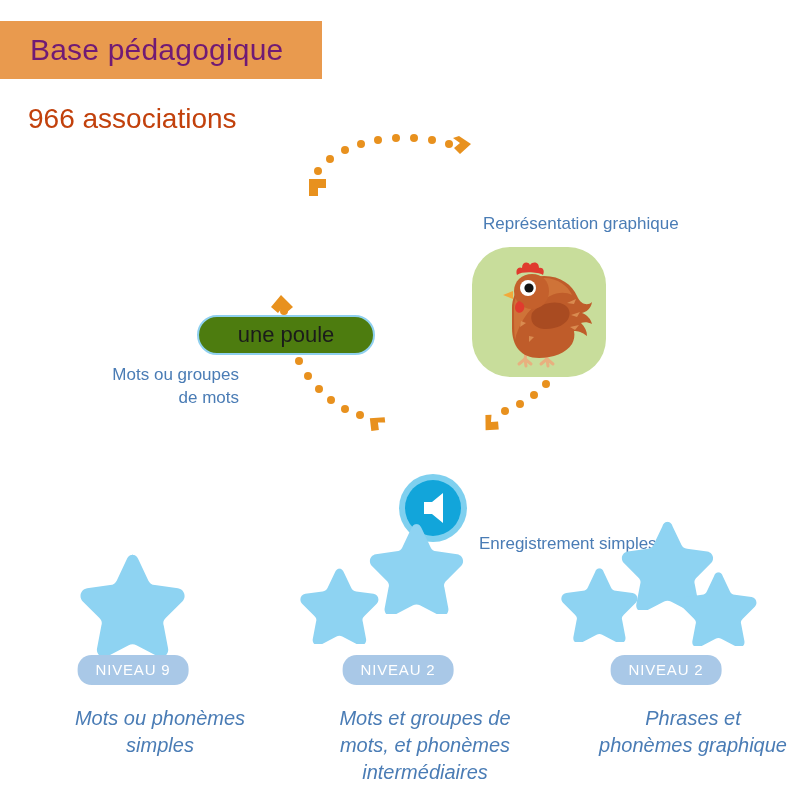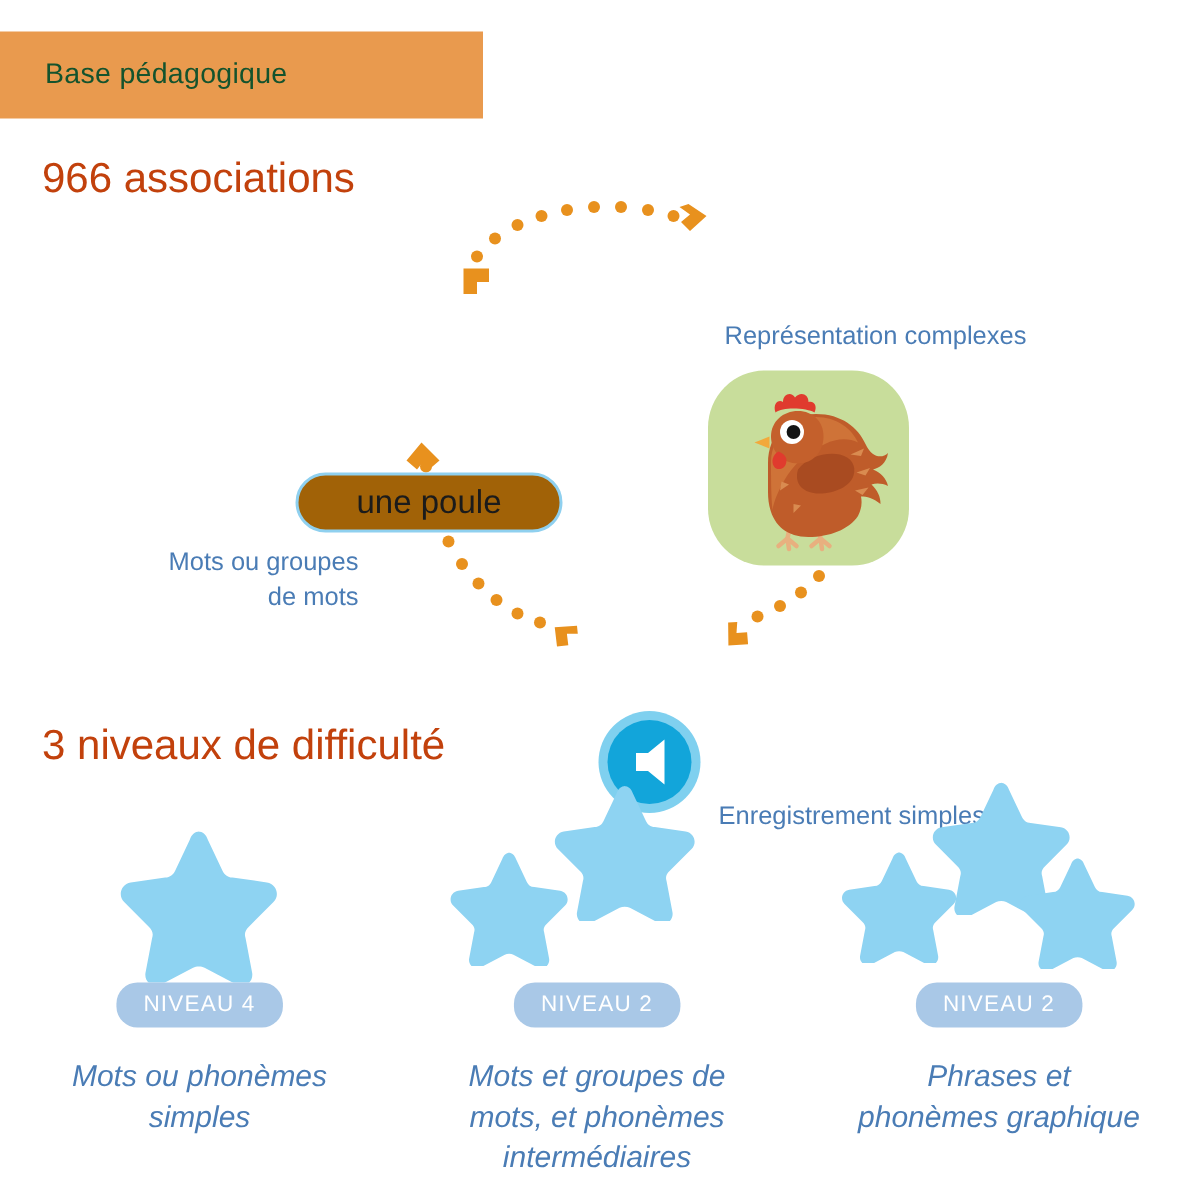--- a/index.html
+++ b/index.html
@@ -27,22 +27,22 @@
     position: absolute;
     left: 0;
     top: 21px;
     width: 322px;
     height: 58px;
     background: #e99a4e;
     display: flex;
     align-items: center;
   }
   .banner-title {
-    color: #14532d;
-    font-size: 19px;
+    color: #701a75;
+    font-size: 30px;
     font-weight: normal;
     letter-spacing: 0.2px;
     margin-left: 30px;
     white-space: nowrap;
   }
 
   
   .heading-orange {
     position: absolute;
     color: #c2410c;
@@ -69,21 +69,21 @@
   }
 
   .word-pill {
     position: absolute;
     left: 197px;
     top: 220px;
     width: 178px;
     height: 40px;
     border: 2px solid #8fd0ef;
     border-radius: 22px;
-    background: #a16207;
+    background: #4d7c0f;
     display: flex;
     align-items: center;
     justify-content: center;
     box-sizing: border-box;
   }
   .word-pill span {
     font-size: 22px;
     color: #1b1b1b;
     white-space: nowrap;
   }
@@ -172,20 +172,21 @@
     position: absolute;
     top: 190px;
     left: 0;
     width: 266px;
     text-align: center;
     color: #4a7cb5;
     font-size: 20px;
     font-style: italic;
     line-height: 27px;
     white-space: pre-line;
+    padding-left: 27px;
   }
 </style>
 </head>
 <body>
 
 <div class="stage">
 
   <div class="banner">
     <div class="banner-title">Base pédagogique</div>
   </div>
@@ -280,39 +281,38 @@
     </div>
 
     <div class="audio-icon">
       <svg width="70" height="70" viewBox="0 0 70 70">
         <circle cx="35" cy="35" r="34" fill="#7fd0ef"></circle>
         <circle cx="35" cy="35" r="28" fill="#12a5da"></circle>
         <path d="M26 29 h8 l11 -9 v30 l-11 -9 h-8 z" fill="#ffffff"></path>
       </svg>
     </div>
 
-    <div class="dlabel" id="label-graphic">Représentation complexes</div>
+    <div class="dlabel" id="label-graphic">Représentation graphique</div>
     <div class="dlabel" id="label-audio">Enregistrement simples</div>
     <div class="dlabel" id="label-words" style="white-space:pre-line;text-align:right;">Mots ou groupes
 de mots</div>
   </div>
 
-  <div class="heading-orange" id="levels-heading">3 niveaux de difficulté</div>
 
   <div class="levels">
 
     <div class="level-col" id="level-col-1">
       <div class="stars-area">
         <div class="star" style="left:77px; top:35px;">
           <svg width="110" height="105" viewBox="0 0 100 96">
             <path d="M50 4 C53 4 55 6 56 9 l9 19 c1 2 3 4 6 4 l21 3 c6 1 8 8 4 12 l-15 15 c-2 2 -3 4 -2 7 l4 21 c1 6 -5 10 -10 7 l-19 -10 c-2 -1 -5 -1 -7 0 l-19 10 c-5 3 -11 -1 -10 -7 l4 -21 c1 -3 0 -5 -2 -7 l-15 -15 c-4 -4 -2 -11 4 -12 l21 -3 c3 0 5 -2 6 -4 l9 -19 c1 -3 3 -5 6 -5 z" fill="#8ed3f2"></path>
           </svg>
         </div>
       </div>
-      <div class="badge">NIVEAU 4</div>
+      <div class="badge">NIVEAU 9</div>
       <div class="level-desc">Mots ou phonèmes
 simples</div>
     </div>
 
     <div class="level-col" id="level-col-2">
       <div class="stars-area">
         <div class="star" style="left:102px; top:5px;">
           <svg width="98" height="94" viewBox="0 0 100 96">
             <path d="M50 4 C53 4 55 6 56 9 l9 19 c1 2 3 4 6 4 l21 3 c6 1 8 8 4 12 l-15 15 c-2 2 -3 4 -2 7 l4 21 c1 6 -5 10 -10 7 l-19 -10 c-2 -1 -5 -1 -7 0 l-19 10 c-5 3 -11 -1 -10 -7 l4 -21 c1 -3 0 -5 -2 -7 l-15 -15 c-4 -4 -2 -11 4 -12 l21 -3 c3 0 5 -2 6 -4 l9 -19 c1 -3 3 -5 6 -5 z" fill="#8ed3f2"></path>
           </svg>

